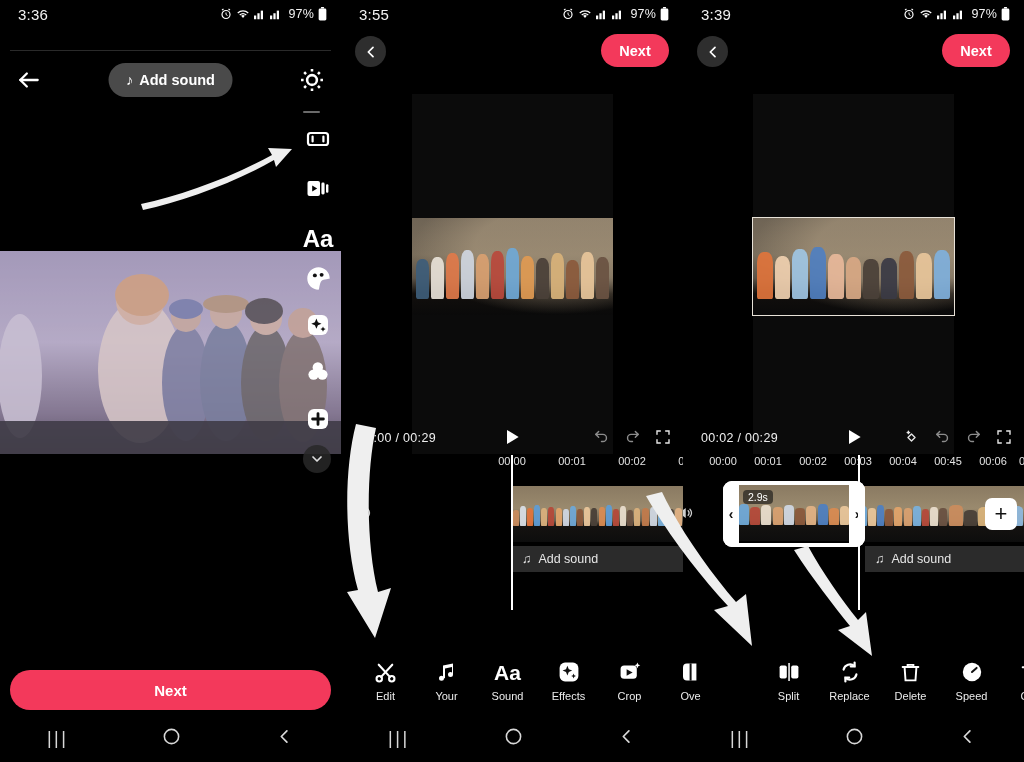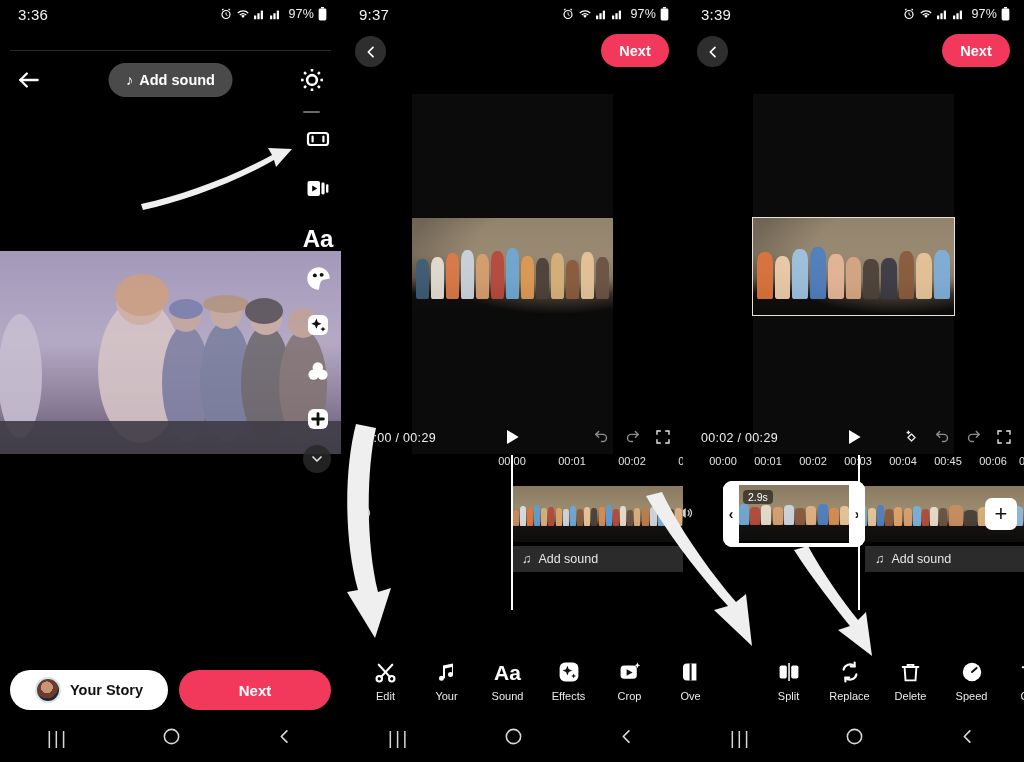--- a/index.html
+++ b/index.html
@@ -417,44 +417,40 @@
       </div>
     </div>
 
     <div class="p1-chevron">
       <svg width="16" height="16" viewBox="0 0 24 24" fill="none" stroke="#ddd" stroke-width="2.6" stroke-linecap="round" stroke-linejoin="round">
           <path d="M6 9l6 6 6-6"></path>
         </svg>
     </div>
 
     <div class="p1-bottom">
-      <div class="your-story-btn">
-        <span class="avatar"></span>
-        <span>Your Story</span>
-      </div>
       <div class="next-btn-wide">
         <span>Next</span>
       </div>
     </div>
 
     <div class="navbar">
       <span class="nav-recent">|||</span>
       <span><svg width="19" height="19" viewBox="0 0 24 24" fill="none" stroke="#d8d8d8" stroke-width="2">
             <circle cx="12" cy="12" r="9"></circle>
           </svg></span>
       <span><svg width="19" height="19" viewBox="0 0 24 24" fill="none" stroke="#d8d8d8" stroke-width="2.2" stroke-linecap="round" stroke-linejoin="round">
             <path d="M15 5l-7 7 7 7"></path>
           </svg></span>
     </div>
   </div>
 
   <div id="panel-2" class="panel">
 
     <div class="statusbar">
-      <div class="status-time">9:37</div>
+      <div class="status-time">3:55</div>
       <div class="status-right">
         <span class="ico">
             <svg width="12" height="12" viewBox="0 0 24 24">
               <circle cx="12" cy="13" r="8" fill="none" stroke="#fff" stroke-width="2.4"></circle>
               <path d="M12 9v4l3 2" stroke="#fff" stroke-width="2" fill="none"></path>
               <path d="M4 4l3-2M20 4l-3-2" stroke="#fff" stroke-width="2.4"></path>
             </svg>
           </span>
         <span class="ico">
             <svg width="14" height="12" viewBox="0 0 24 20" fill="#fff">

